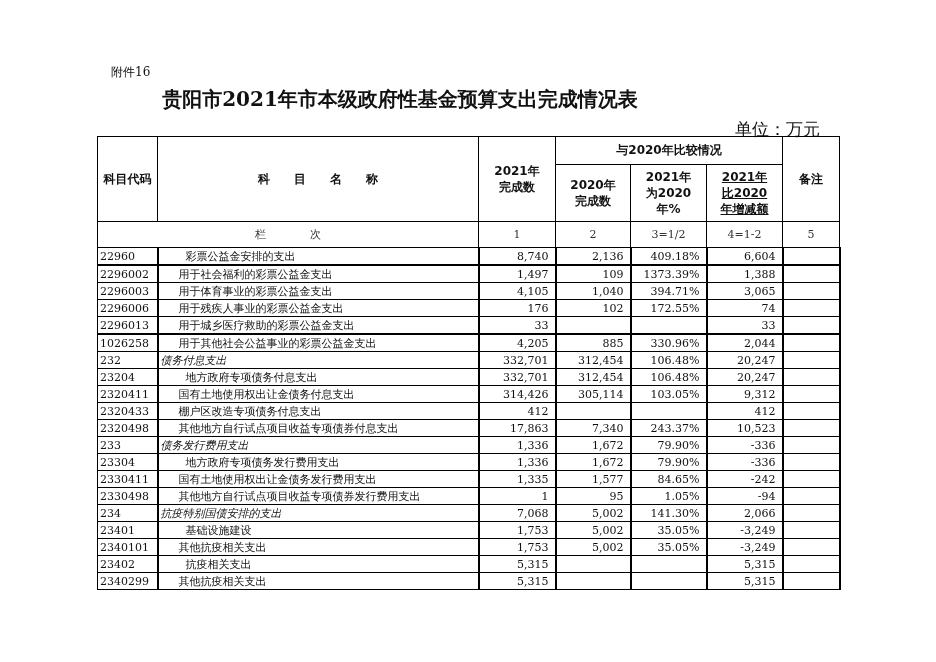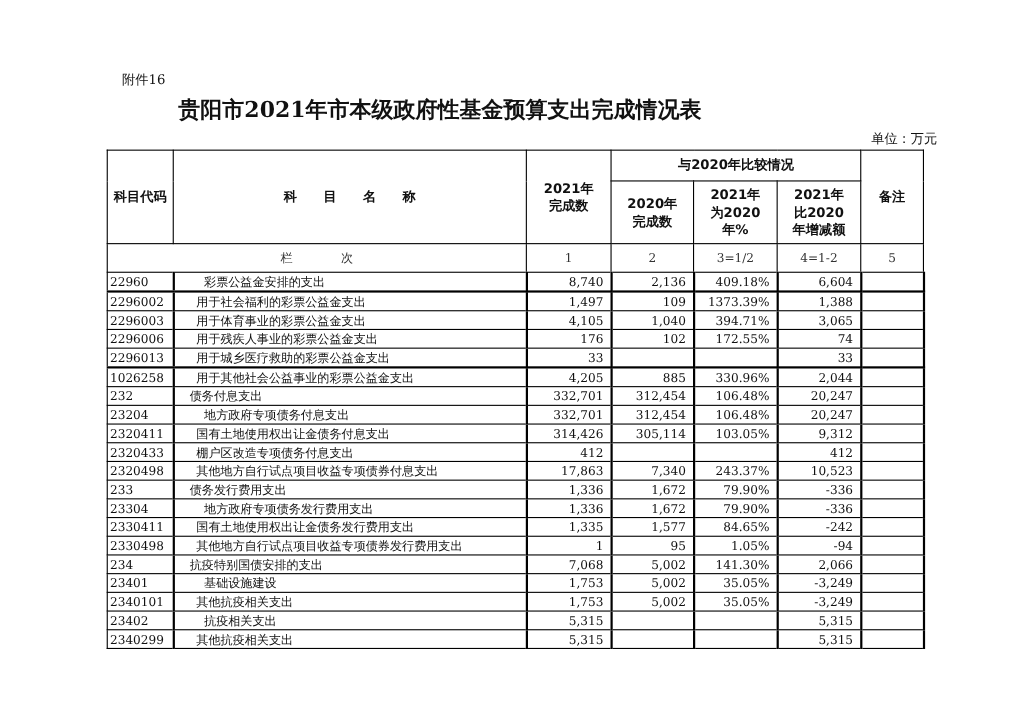--- a/index.html
+++ b/index.html
@@ -1,32 +1,32 @@
 <!DOCTYPE html>
 <html><head>
 <meta charset="utf-8">
 <style>
   html, body { margin: 0; padding: 0; background: #ffffff; }
   body { width: 936px; height: 662px; position: relative; overflow: hidden;
          font-family: "DejaVu Serif", "Liberation Serif", serif; color: #111; }
   .attach { position: absolute; left: 111px; top: 64px; font-size: 12px; }
   .title { position: absolute; left: 0; width: 800px; top: 86px; text-align: center;
            font-size: 20px; font-weight: bold; letter-spacing: 0px; }
-  .unit { position: absolute; right: 84px; top: 118px; font-size: 12px; }
+  .unit { position: absolute; right: 116px; top: 118px; font-size: 17px; }
   table { position: absolute; left: 97px; top: 136px; border-collapse: collapse;
           table-layout: fixed; width: 742px; }
   td, th { border: 1px solid #000; padding: 0 3px; font-size: 11px; height: 16px;
            line-height: 15px; white-space: nowrap; overflow: hidden; }
   th { font-family: "DejaVu Sans", "Liberation Sans", sans-serif; font-weight: bold; font-size: 12px; }
   .hdr-top { height: 27px; }
   .hdr-sub { height: 56px; }
   .colnum td { height: 25px; text-align: center; color: #333; font-size: 11px; }
   td.num { text-align: right; padding-right: 6px; }
   td.code { text-align: left; padding-left: 2px; }
-  .lvl0 { padding-left: 14px; }
+  .lvl0 { padding-left: 2px; font-style: italic; }
   .lvl1 { padding-left: 27px; }
   .lvl2 { padding-left: 20px; }
   tbody tr.data td { border-left: 2px solid #000; border-right: 2px solid #000; }
   tbody tr.data td.code { border-left: 1px solid #000; border-right: 1px solid #000; }
   .thick-bottom td { border-bottom: 2px solid #000; }
 </style>
 </head>
 <body>
 
 <div class="attach">附件16</div>
@@ -54,21 +54,21 @@
       <th rowspan="2">备注</th>
     </tr>
     <tr class="hdr-sub">
       <th style="white-space:normal;line-height:16px;height:56px;">
         <div style="width:48px;margin:0 auto;">2020年完成数</div>
       </th>
       <th style="white-space:normal;line-height:16px;">
         <div style="width:56px;margin:0 auto;">2021年为2020年%</div>
       </th>
       <th style="white-space:normal;line-height:16px;">
-        <div style="width:52px;margin:0 auto;">2021年比2020年增减额</div>
+        <div style="width:52px;margin:0 auto;text-decoration:underline;">2021年比2020年增减额</div>
       </th>
     </tr>
     <tr class="colnum">
       <td colspan="2" style="white-space:pre;">栏　　　　次</td>
       <td>1</td>
       <td>2</td>
       <td>3=1/2</td>
       <td>4=1-2</td>
       <td>5</td>
     </tr>

